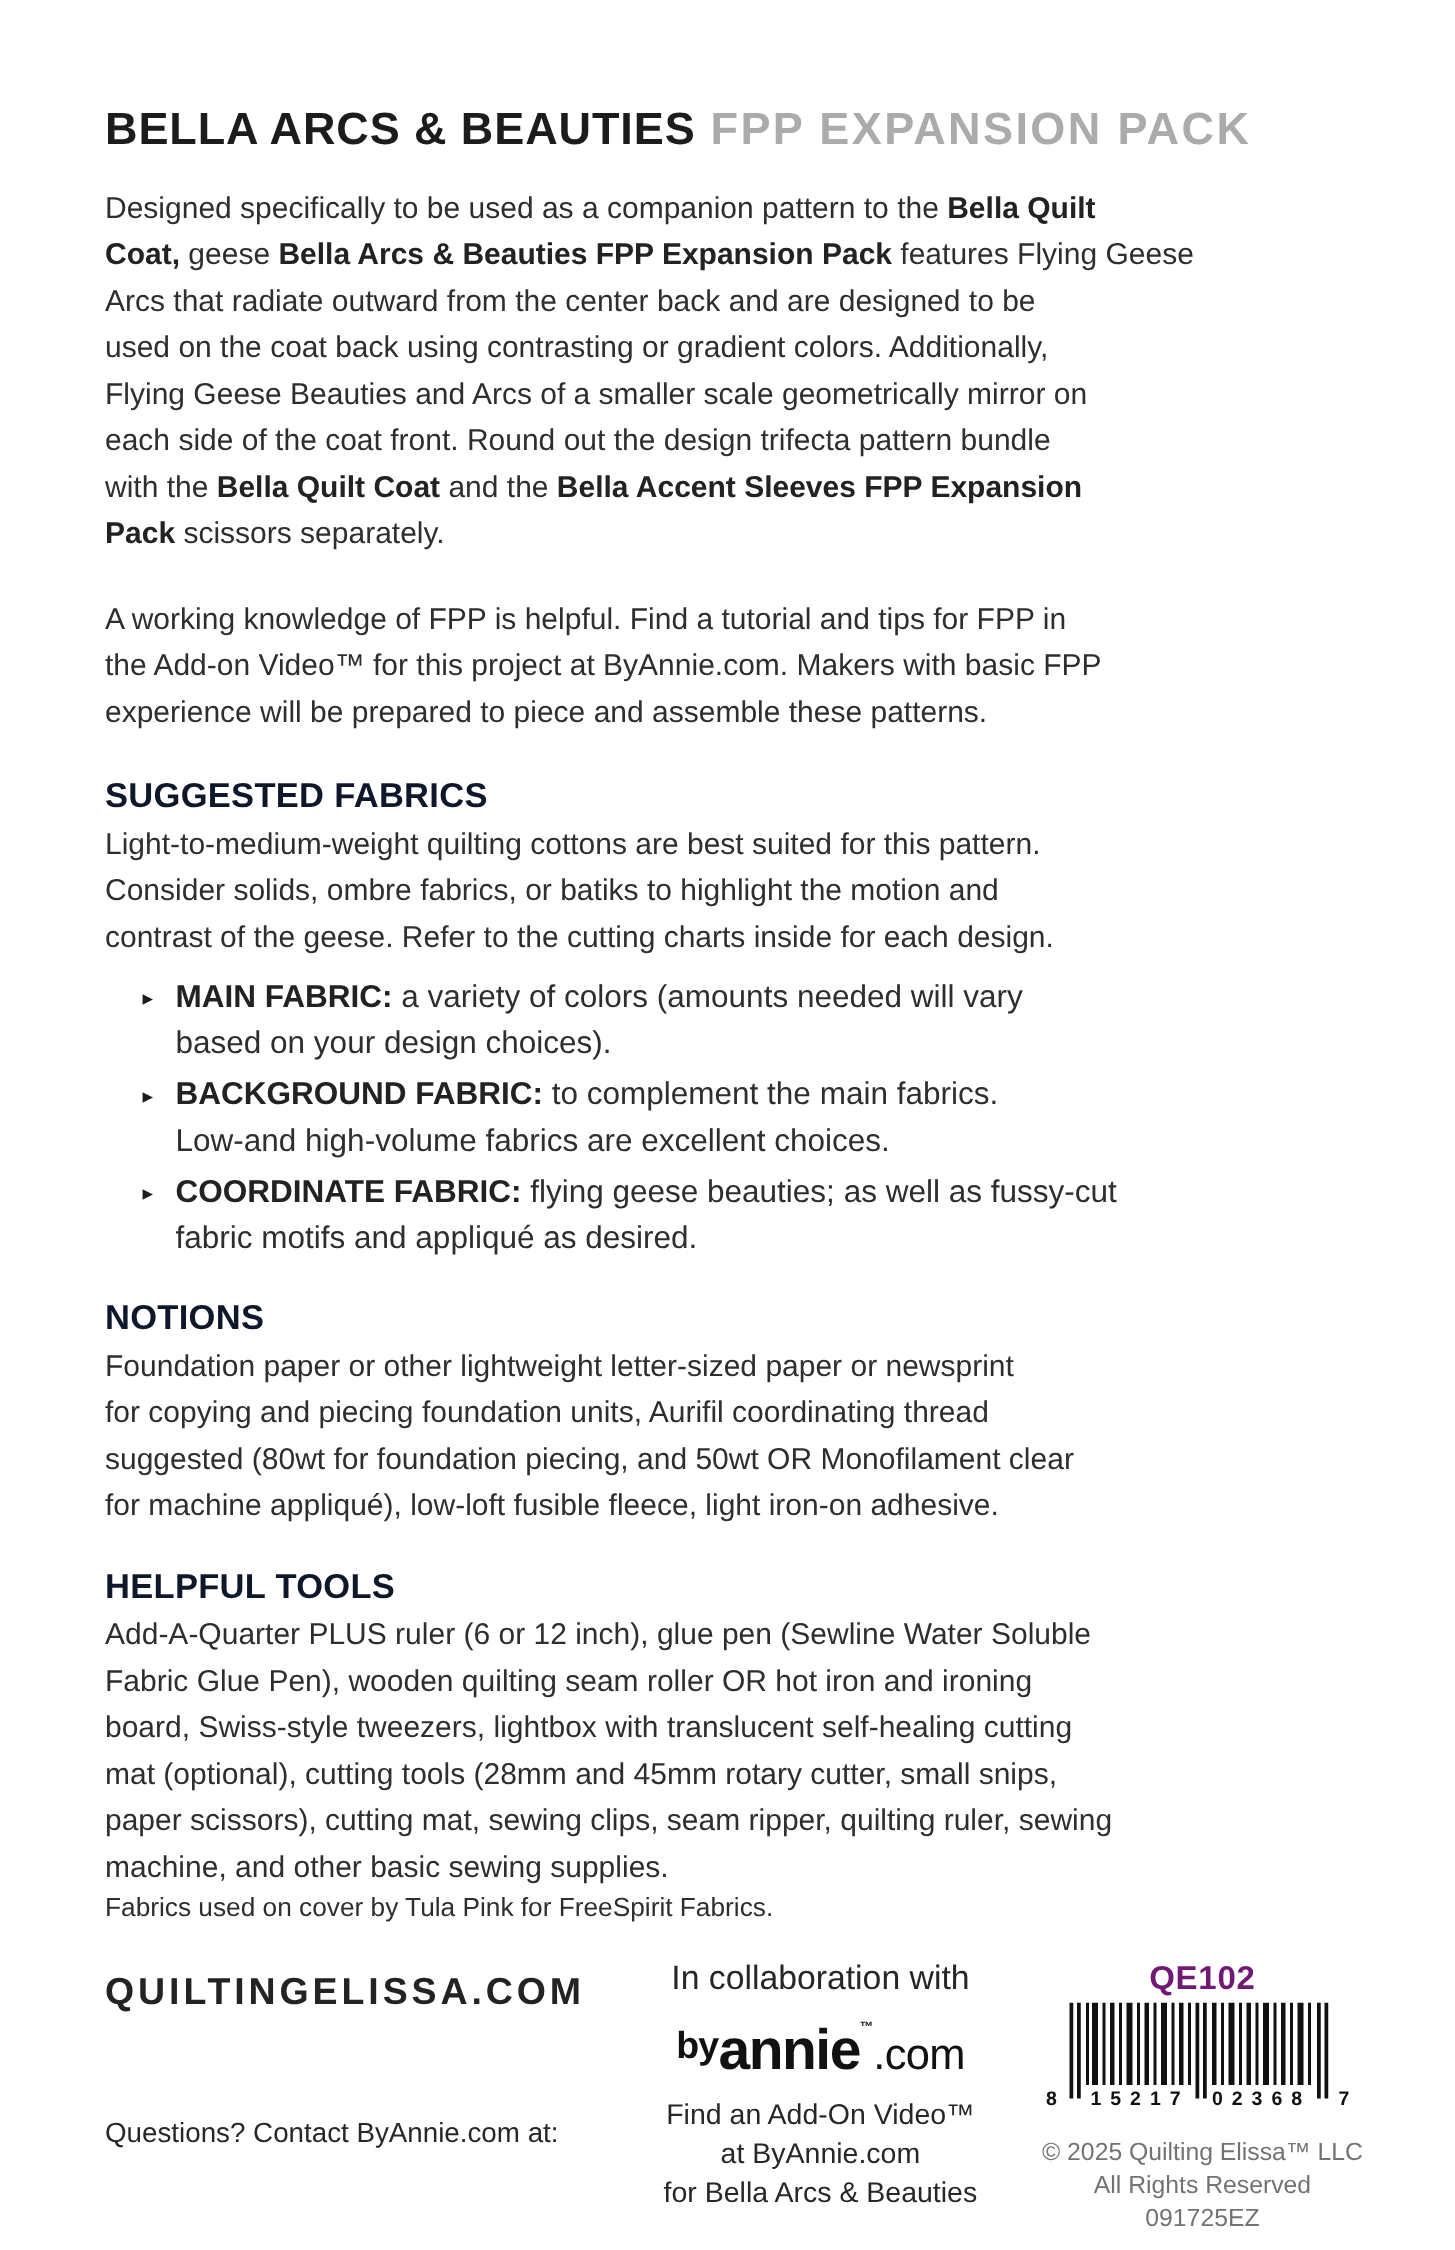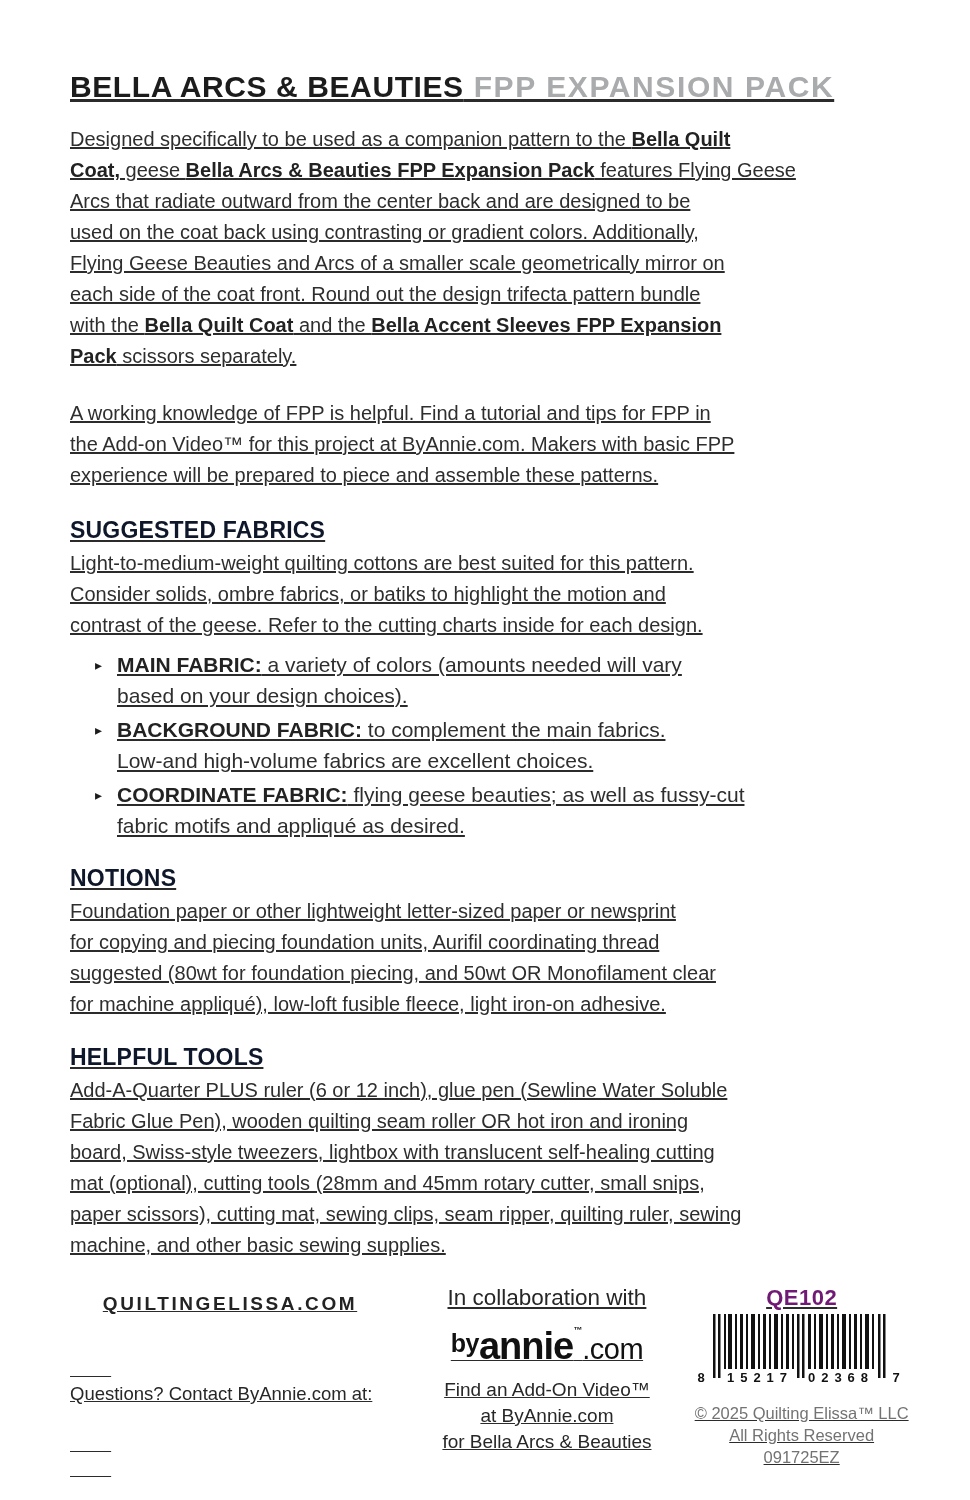--- a/index.html
+++ b/index.html
@@ -2,42 +2,42 @@
 <html><head>
 <meta charset="utf-8">
 <style>
   html,body{margin:0;padding:0;background:#ffffff;}
   body{
     width:970px;height:1500px;
     font-family:"Liberation Sans",sans-serif;
     color:#2b2b2b;
     -webkit-font-smoothing:antialiased;
   }
-  .page{box-sizing:border-box;width:970px;height:1500px;padding:70px 56px 0 70px;background:#fff;text-decoration:underline;}
+  .page{box-sizing:border-box;width:970px;height:1500px;padding:70px 56px 0 70px;background:#fff;}
   
   h1{margin:0 0 20px 0;font-size:30px;font-weight:800;letter-spacing:.6px;color:#1c1c1c;white-space:nowrap;}
   h1 .accent{color:#a9abad;letter-spacing:1.6px;}
   
   .body{font-size:20px;line-height:31px;margin:0 0 26px 0;white-space:pre-wrap;color:#2e2e2e;}
   .b{font-weight:700;color:#222;}
   h2{margin:0 0 4px 0;font-size:23px;font-weight:800;letter-spacing:.2px;color:#0f172a;}
   section{margin:0 0 24px 0;}
   section .body{margin-bottom:8px;}
   ul.bullets{list-style:none;margin:4px 0 0 0;padding:0;}
   ul.bullets li{position:relative;padding-left:47px;font-size:21px;line-height:31px;margin-bottom:3px;white-space:pre-wrap;color:#2e2e2e;}
   ul.bullets .arrow{position:absolute;left:25px;top:1px;font-size:14px;color:#1c1c1c;}
   .cover-note{font-size:17.5px;font-weight:500;margin:-8px 0 0 0;color:#2e2e2e;}
   
   .footer{display:flex;justify-content:space-between;margin-top:24px;}
   .f-left{width:335px;}
   .logo-row{display:flex;align-items:center;justify-content:flex-start;}
   .logo-word{font-size:31px;font-weight:700;letter-spacing:.5px;color:#161616;line-height:1;}
   .logo-tm{font-size:12px;font-weight:700;vertical-align:top;position:relative;top:-10px;color:#161616;}
   .spool{margin:-6px -5px 0 -5px;flex:0 0 auto;}
-  .site{margin-top:8px;text-align:center;font-size:19px;font-weight:600;letter-spacing:2.6px;color:#232323;width:320px;}
+  .site{margin-top:8px;text-align:center;font-size:25px;font-weight:600;letter-spacing:2.6px;color:#232323;width:320px;}
   .contact{margin-top:16px;font-size:18.5px;line-height:25px;font-weight:500;color:#272727;white-space:pre-wrap;}
   .f-mid{width:285px;text-align:center;}
   .collab{font-size:22.5px;font-weight:500;color:#262626;}
   .byannie{margin-top:16px;line-height:1;color:#111;}
   .ba-by{font-size:25px;font-weight:600;position:relative;top:-7px;letter-spacing:-.5px;}
   .ba-annie{font-size:38px;font-weight:800;letter-spacing:-1px;}
   .ba-tm{font-size:9px;font-weight:700;vertical-align:top;position:relative;top:-1px;}
   .ba-com{font-size:29px;font-weight:500;letter-spacing:-.5px;}
   .mid-lines{margin-top:12px;font-size:19px;line-height:26px;font-weight:500;color:#272727;}
   .f-right{width:225px;text-align:center;}
@@ -91,20 +91,21 @@
   <section style="margin-bottom:6px;">
     <h2>HELPFUL TOOLS</h2>
     <p class="body">Add-A-Quarter PLUS ruler (6 or 12 inch), glue pen (Sewline Water Soluble
 Fabric Glue Pen), wooden quilting seam roller OR hot iron and ironing
 board, Swiss-style tweezers, lightbox with translucent self-healing cutting
 mat (optional), cutting tools (28mm and 45mm rotary cutter, small snips,
 paper scissors), cutting mat, sewing clips, seam ripper, quilting ruler, sewing
 machine, and other basic sewing supplies.</p>
   </section>
 
+  <p class="cover-note">Fabrics used on cover by Tula Pink for FreeSpirit Fabrics.</p>
 
   <div class="footer">
 
     <div class="f-left">
       <div class="site">QUILTINGELISSA.COM</div>
       <div class="contact">
         <div>Questions? Contact ByAnnie.com at:</div>
         
         
       </div>

